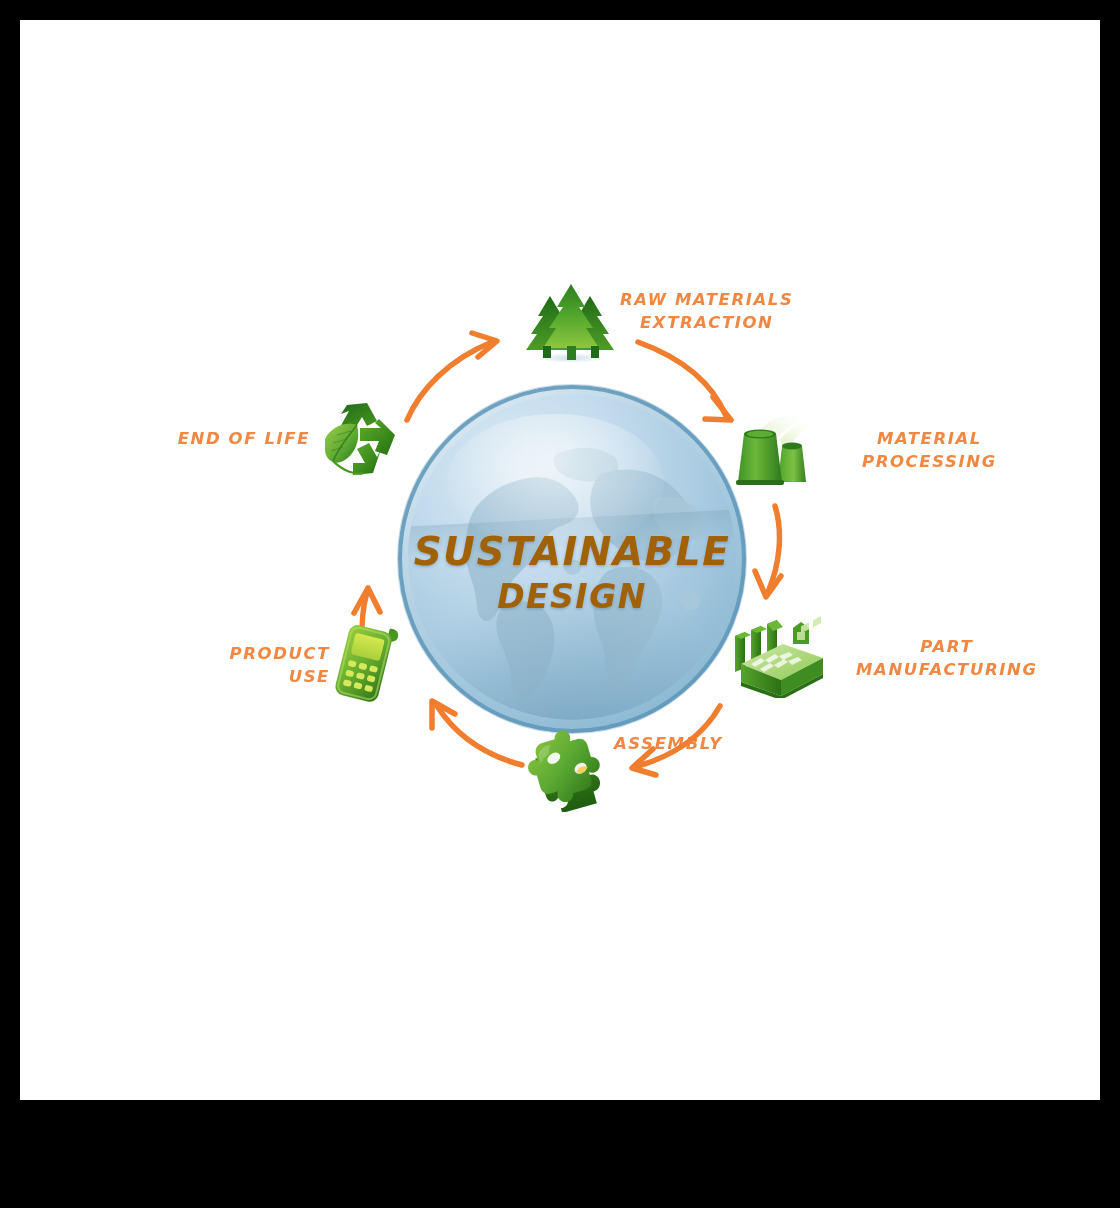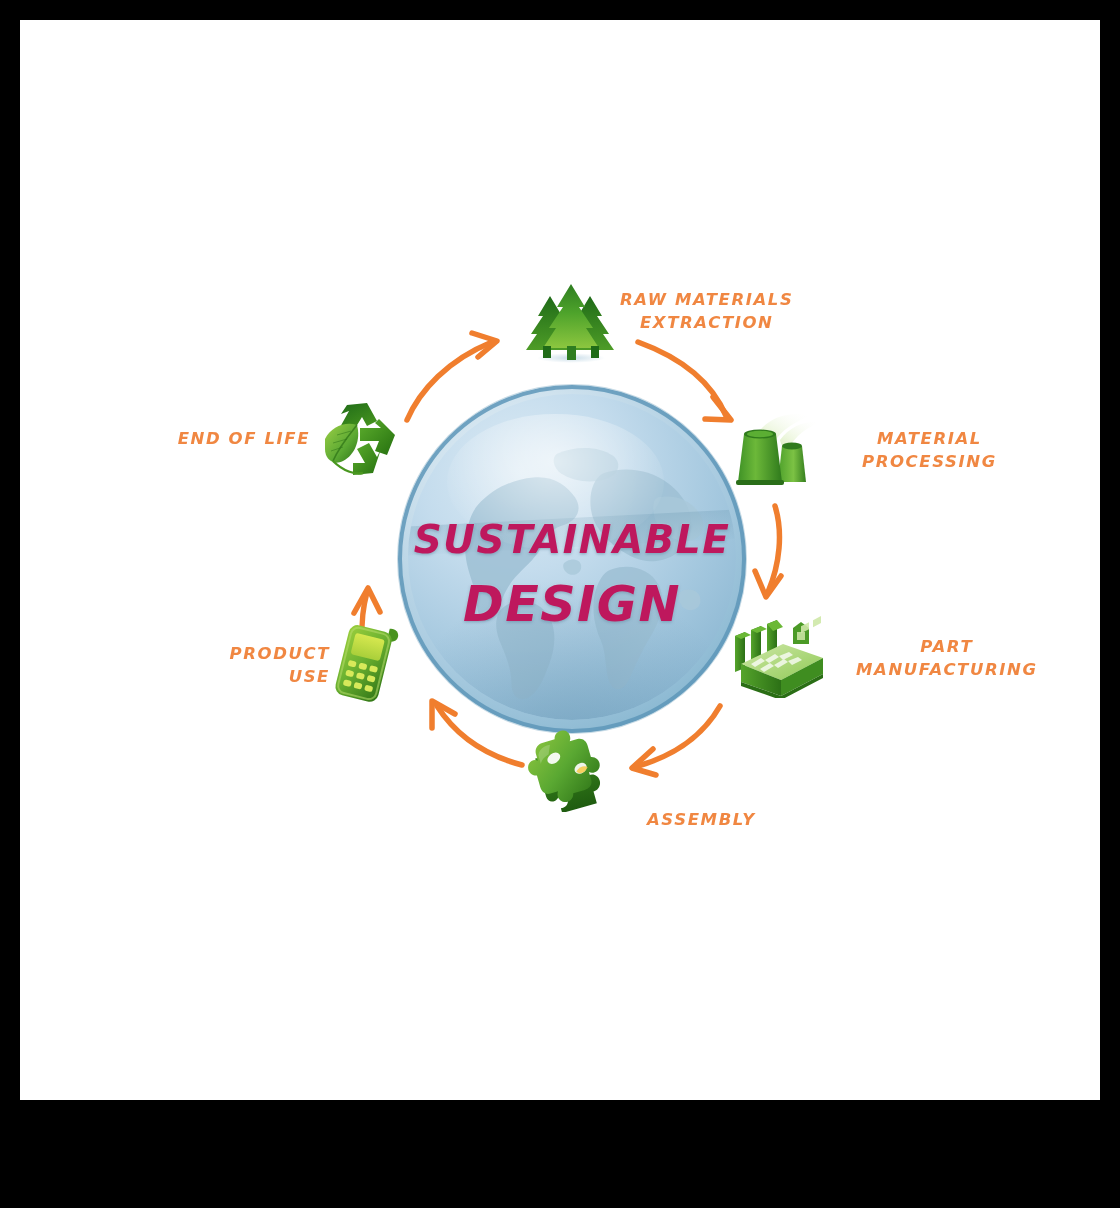--- a/index.html
+++ b/index.html
@@ -87,55 +87,55 @@
     background: radial-gradient(circle at 50% 112%, rgba(90,140,170,0.45) 0%, rgba(90,140,170,0.0) 45%);
     pointer-events: none;
   }
   .globe-svg { position: absolute; inset: 0; }
   .land { fill: #9ebfd4; opacity: 0.85; }
   .land2 { fill: #a9c8da; opacity: 0.8; }
 
   .globe-title {
     position: absolute;
     left: 0; right: 0;
-    top: 132px;
+    top: 144px;
     text-align: center;
-    color: #be185d;
+    color: #a16207;
     font-family: "DejaVu Sans", sans-serif;
     font-weight: 700;
     font-style: italic;
     font-size: 39px;
     line-height: 45px;
     letter-spacing: 1.5px;
     text-shadow: 0 1px 3px rgba(70,110,140,0.55), 0 0 2px rgba(255,255,255,0.6);
     pointer-events: none;
   }
   .globe-title span { display: block; }
-  .globe-title .l2 { font-size: 49px; margin-top: 20px; }
+  .globe-title .l2 { font-size: 33px; }
 
   
   .label {
     position: absolute;
     color: #ef7d32;
     font-family: "DejaVu Sans", sans-serif;
     font-style: italic;
     font-weight: 600;
     font-size: 16.5px;
     line-height: 23px;
     letter-spacing: 1.6px;
     white-space: pre-line;
     opacity: 0.92;
   }
   .label.r { text-align: center; }
   .label.l { text-align: right; }
 
   #lbl-raw      { left: 600px; top: 268px; }
   #lbl-material { left: 798px; top: 407px; margin-left: 44px; }
   #lbl-part     { left: 836px; top: 615px; }
-  #lbl-assembly { left: 594px; top: 788px; margin-left: 33px; }
+  #lbl-assembly { left: 594px; top: 712px; }
   #lbl-product  { left: 100px; top: 622px; width: 210px; }
   #lbl-endoflife{ left: 60px; top: 407px; width: 230px; }
 
   
   .icon { position: absolute; }
   #ico-trees   { left: 506px; top: 258px; width: 90px; height: 86px; }
   #ico-tower   { left: 712px; top: 392px; width: 92px; height: 78px; }
   #ico-factory { left: 707px; top: 586px; width: 98px; height: 92px; }
   #ico-puzzle  { left: 503px; top: 704px; width: 88px; height: 88px; }
   #ico-phone   { left: 305px; top: 596px; width: 82px; height: 92px; }

